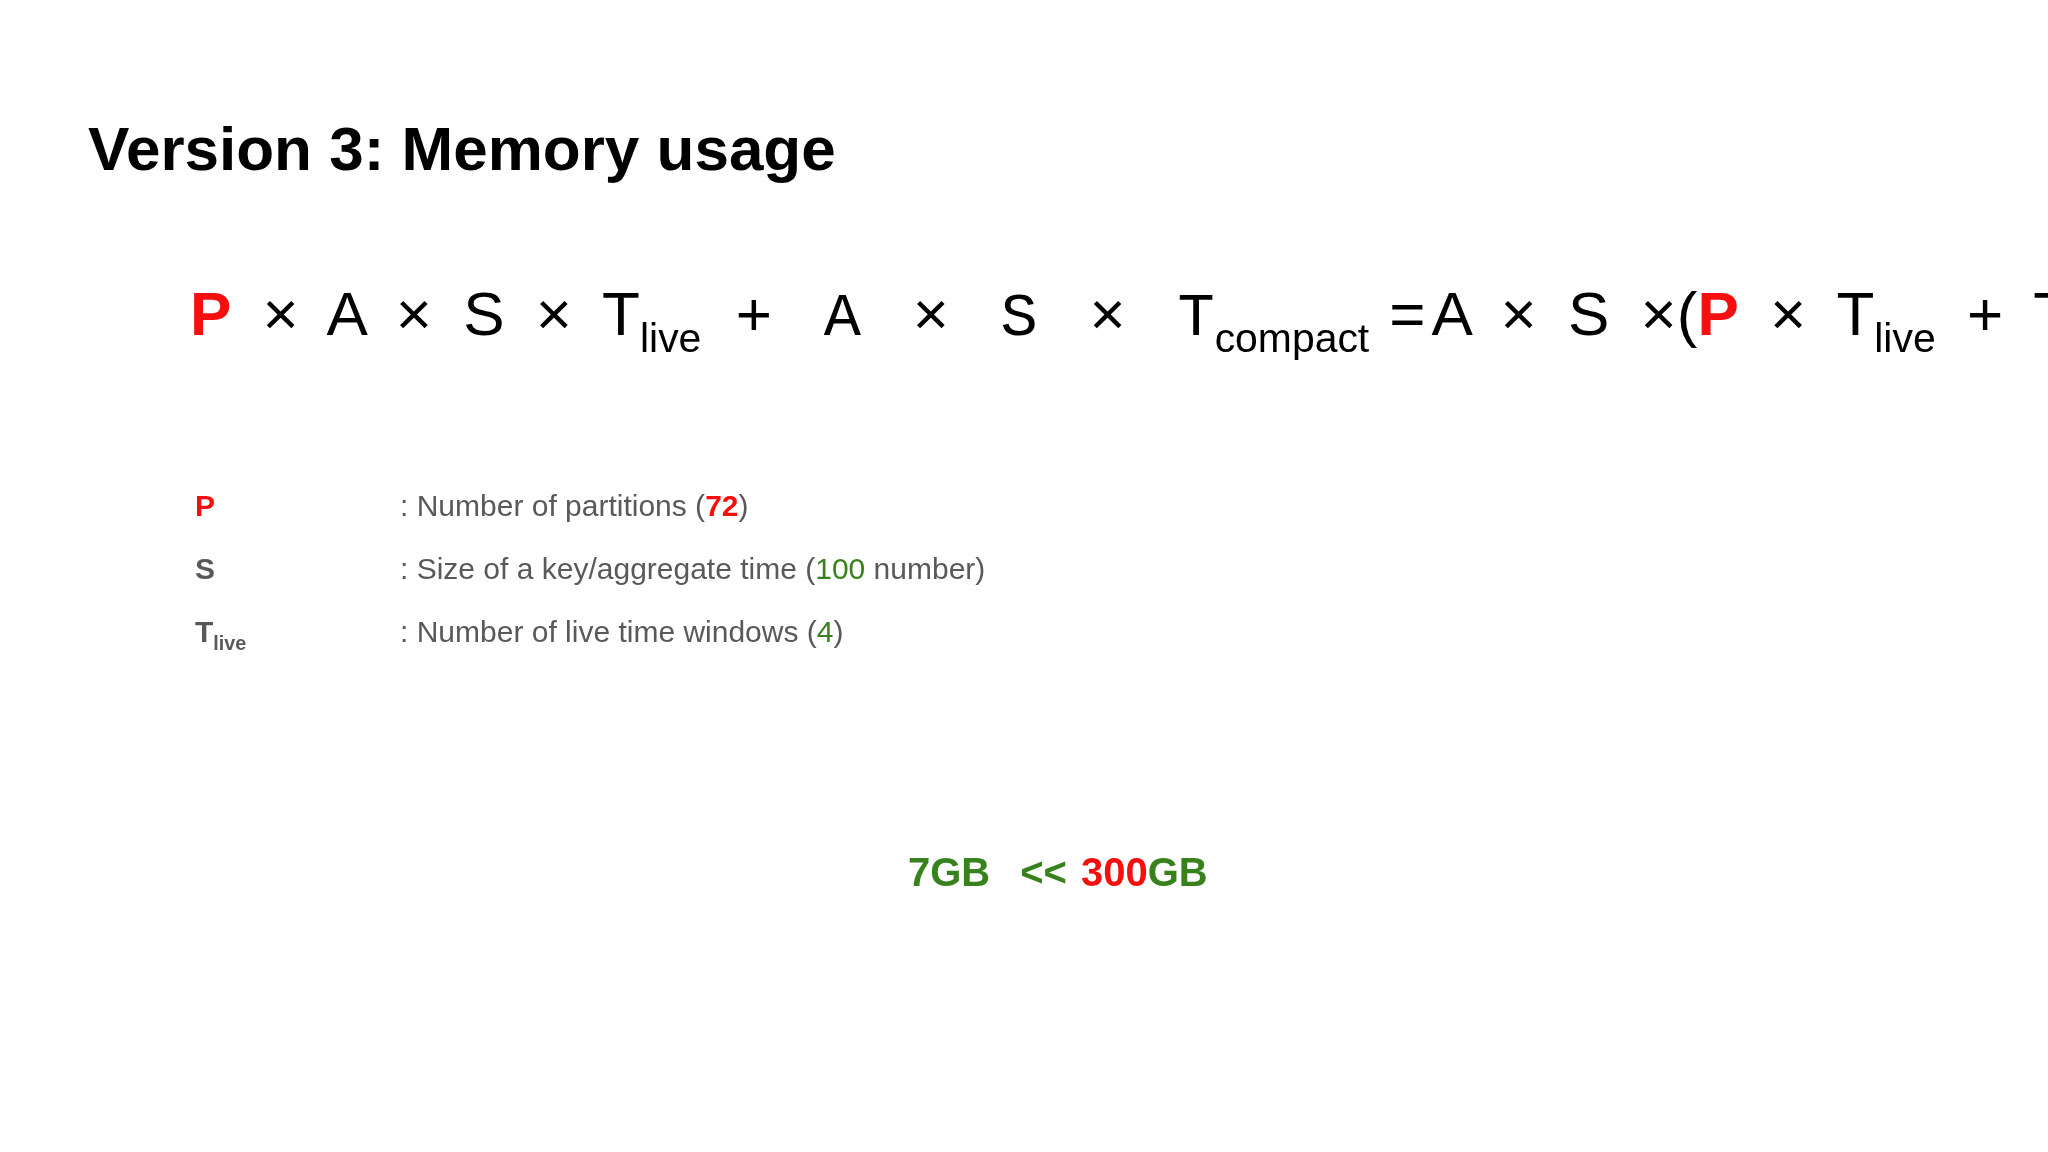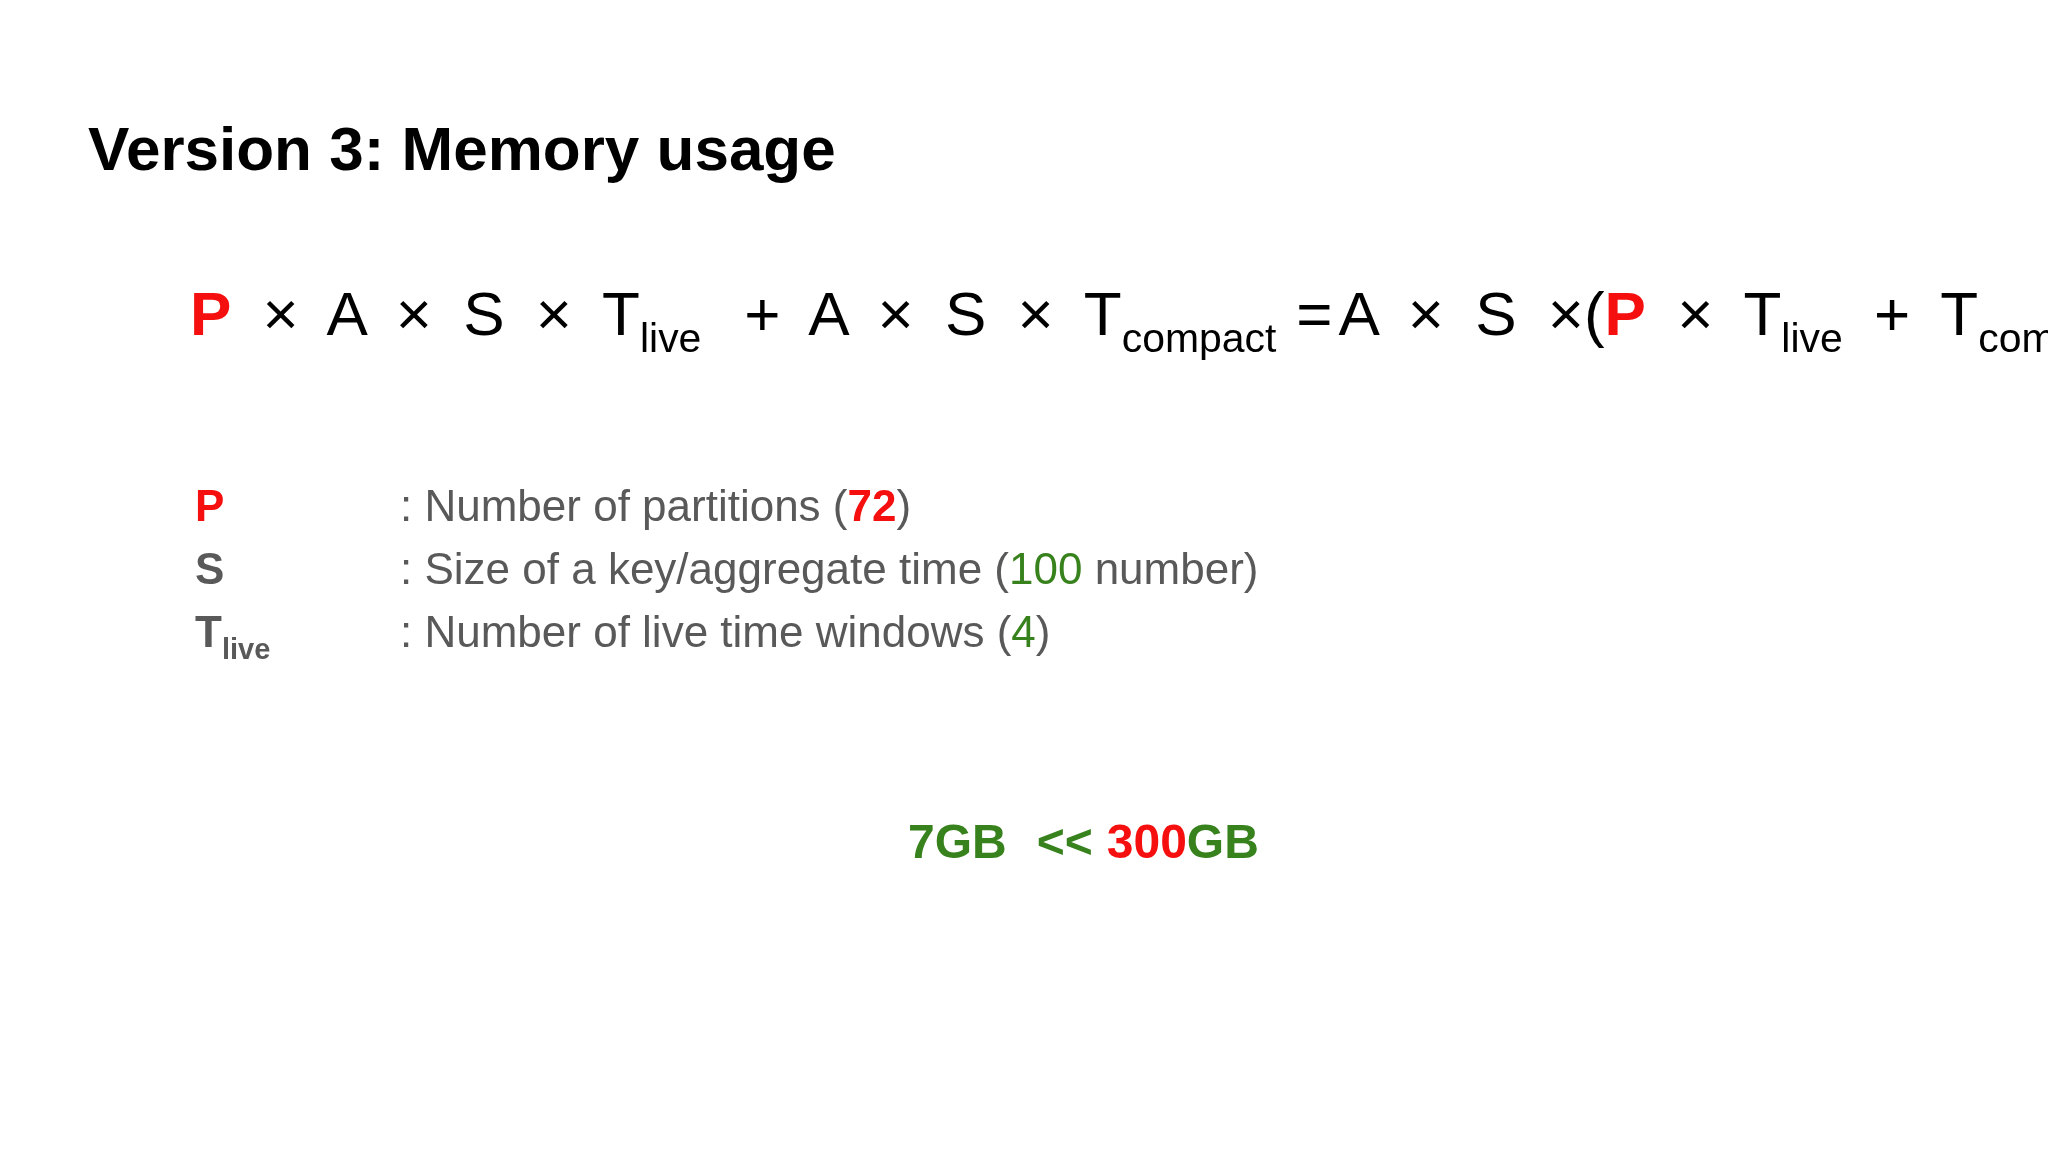--- a/index.html
+++ b/index.html
@@ -41,28 +41,28 @@
     color:var(--black);
     white-space:nowrap;
     word-spacing:14px;
   }
   .fsub{
     font-size:0.66em;
     vertical-align:-0.42em;
     line-height:0;
     word-spacing:0;
   }
-  .gap-plus{margin-left:43px;}
+  .gap-plus{margin-left:34px;font-family:Liberation Mono, monospace;}
   .gap-eq{margin-left:20px;margin-right:6px;}
 
   
   .definitions{
     position:absolute;
     left:195px; top:474px;
-    font-size:44px;
+    font-size:30px;
     color:var(--gray);
   }
   .def-row{
     line-height:63px;
     white-space:nowrap;
     height:63px;
   }
   .def-sym{
     display:inline-block;
     width:205px;
@@ -77,22 +77,22 @@
   }
   .sup{
     font-size:0.6em;
     vertical-align:0.5em;
     line-height:0;
   }
 
   
   .conclusion{
     position:absolute;
-    left:908px; top:818px;
-    font-size:48px;
+    left:908px; top:852px;
+    font-size:40px;
     line-height:1;
     font-weight:bold;
     white-space:nowrap;
   }
   .concl-op{margin:0 14px 0 30px;}
 </style>
 </head>
 <body>
 
 <h1 class="slide-title">Version 3: Memory usage</h1>

